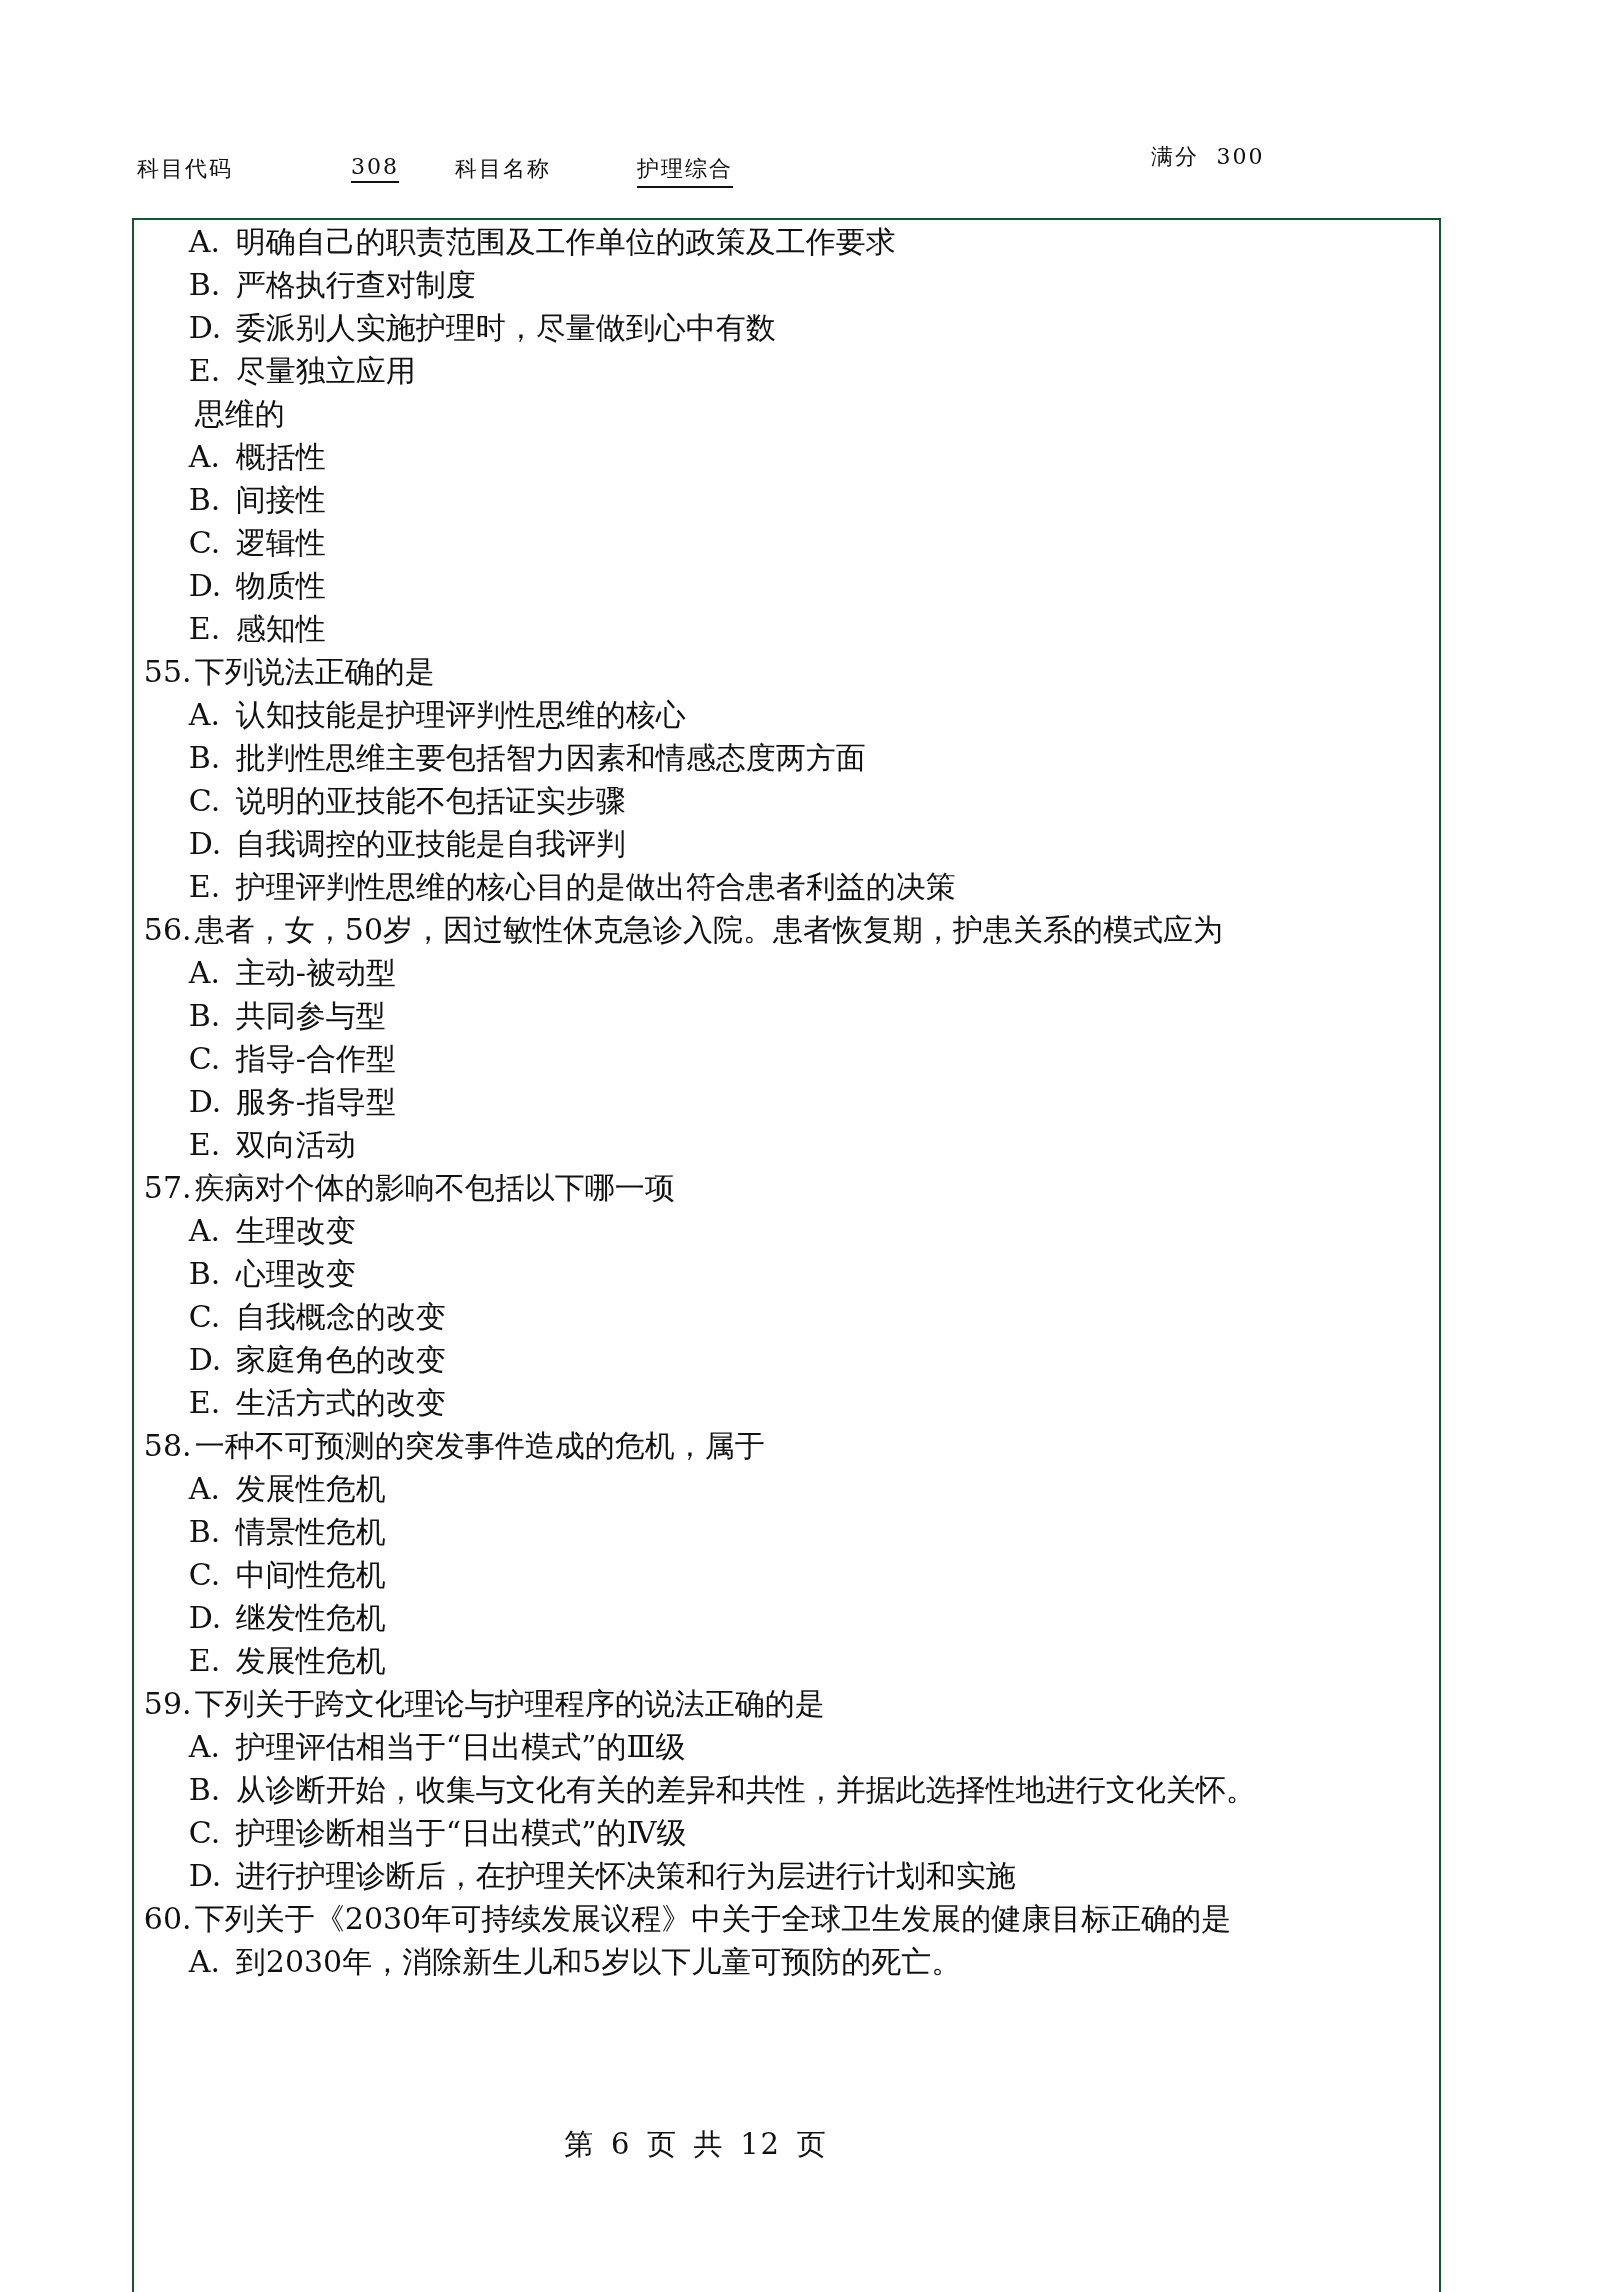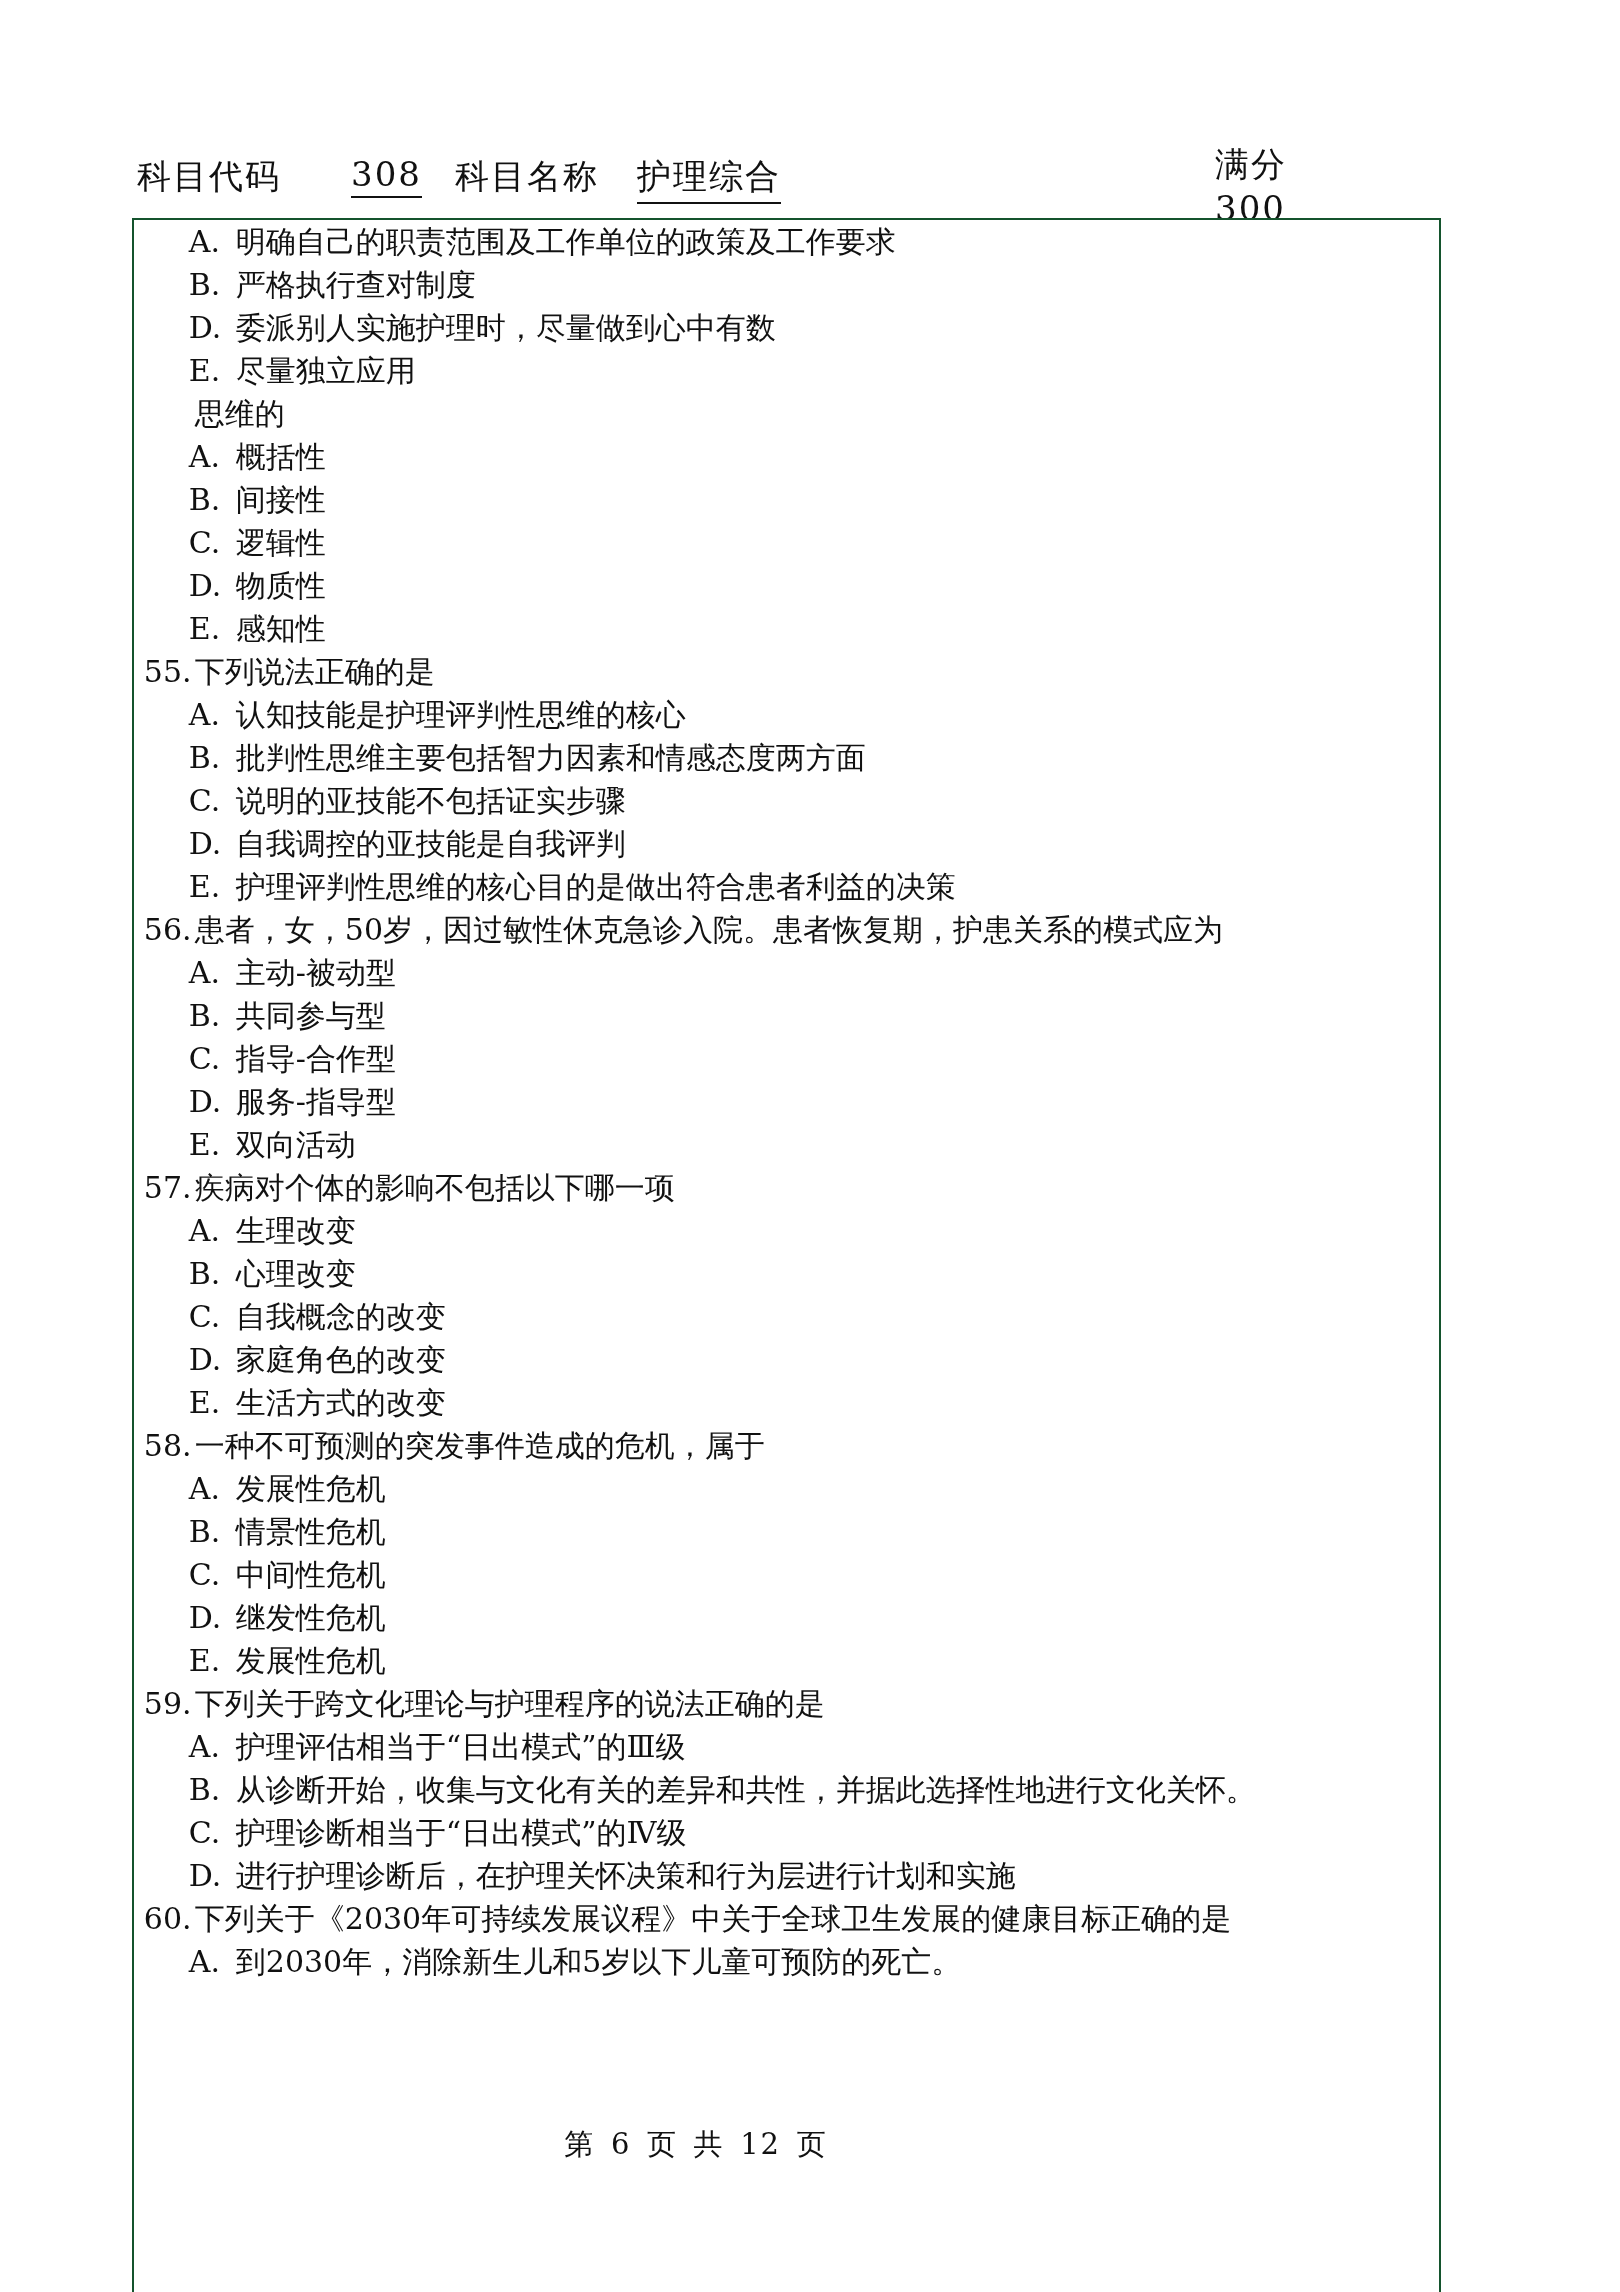--- a/index.html
+++ b/index.html
@@ -13,37 +13,37 @@
       position: relative;
       font-family: "DejaVu Serif", "Liberation Serif", serif;
       color: #111111;
     }
     .header {
       position: absolute;
       left: 137px;
       top: 142px;
       width: 1235px;
       height: 59px;
-      font-size: 34px;
+      font-size: 22px;
       letter-spacing: 2px;
     }
     .header .lbl { position: absolute; top: 11.8px; }
     .header .val {
       position: absolute;
       top: 11.8px;
       border-bottom: 2.9px solid #111;
       padding-bottom: 2px;
     }
     .header .code-label { left: 0; }
     .header .code-value { left: 214px; }
     .header .name-label { left: 318px; }
     .header .name-value { left: 500px; }
     .header .score {
       position: absolute;
-      left: 1078px;
+      left: 1014px;
       top: 0px;
     }
     .header .score span { margin-right: 17.6px; }
 
     .box {
       position: absolute;
       left: 132px;
       top: 218px;
       width: 1309px;
       height: 2196px;

